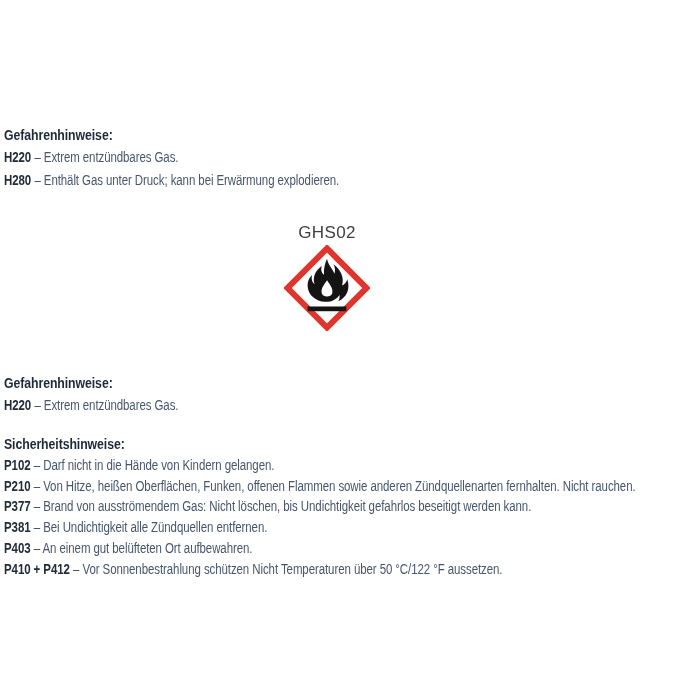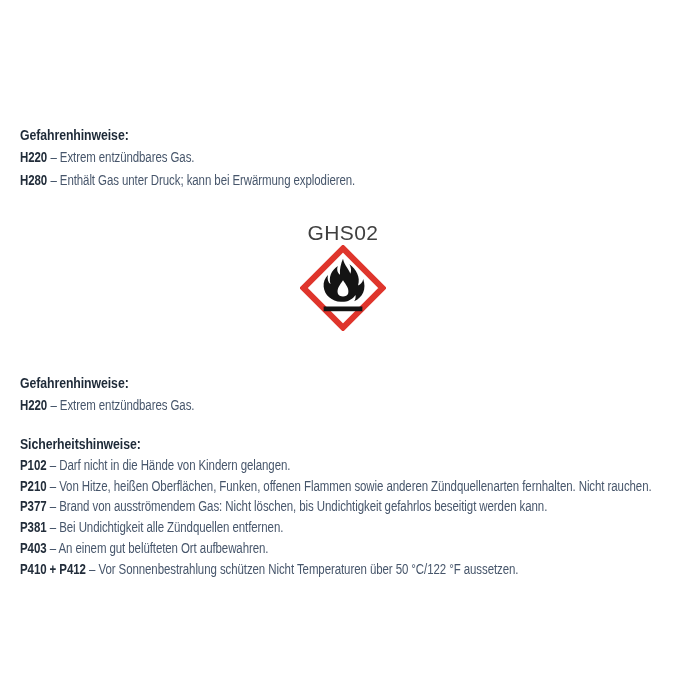--- a/index.html
+++ b/index.html
@@ -1,30 +1,30 @@
 <!DOCTYPE html>
 <html><head>
 <meta charset="utf-8">
 <style>
   html,body{margin:0;padding:0;background:#ffffff;}
   .canvas{
     position:relative;width:636px;height:700px;background:#ffffff;
-    font-family:"Liberation Sans",sans-serif;overflow:hidden;margin-left:16px;
+    font-family:"Liberation Sans",sans-serif;overflow:hidden;
   }
   .txt{position:absolute;left:4px;transform:scaleX(0.82);transform-origin:0 0;white-space:nowrap;}
   .heading{font-size:15px;font-weight:700;line-height:22px;color:#1e2a38;letter-spacing:-0.1px;}
   .line{font-size:14px;line-height:23px;color:#47566b;letter-spacing:-0.1px;}
   .code{font-weight:700;color:#222d3a;}
   .t{margin-left:4px;}
   .block1{top:124px;}
   .block2{top:372px;}
   .block3{top:433px;}
   .block3 .line{line-height:20.7px;}
   .picto{position:absolute;left:262px;top:223px;width:130px;margin:0;text-align:center;}
-  .plabel{font-size:21px;line-height:20px;color:#3f3f3f;letter-spacing:0.4px;}
+  .plabel{font-size:17px;line-height:20px;color:#3f3f3f;letter-spacing:0.4px;}
   .diamond{display:block;width:86px;height:86px;margin:2px auto;}
   .dframe{fill:#ffffff;stroke-width:7;stroke-linejoin:miter;}
   .flame-notch{fill:#ffffff;}
 </style>
 </head>
 <body>
 
 <div class="canvas">
 
   <section class="txt block1">

